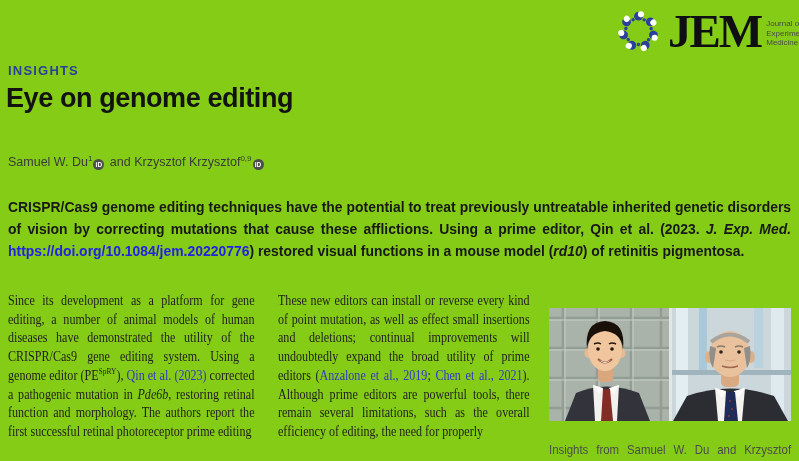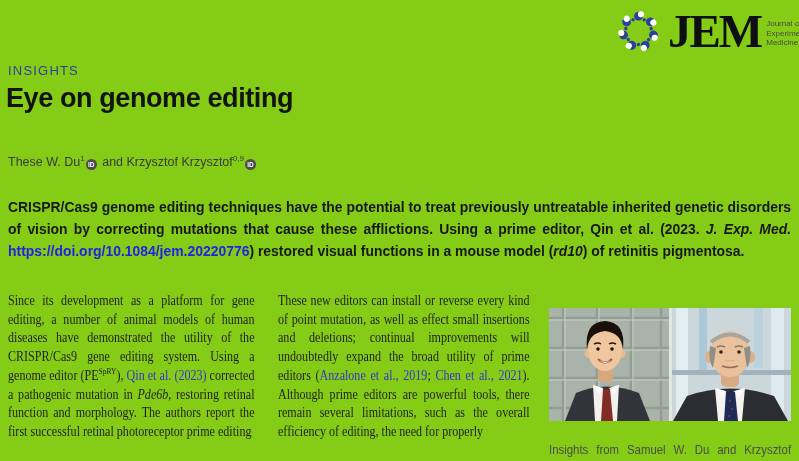--- a/index.html
+++ b/index.html
@@ -18,21 +18,21 @@
   
   .masthead{position:absolute;left:614px;top:7px;display:flex;align-items:center;gap:5px;}
   .rosette{width:49px;height:49px;flex:0 0 auto;}
   .logo-jem{
     font-family:"Liberation Serif",serif;font-weight:700;font-size:47px;line-height:49px;
     letter-spacing:-2px;color:#0e0e14;
   }
   .logo-sub{font-size:8px;line-height:9.5px;color:#4a4a4a;padding-top:4px;}
   
   .kicker{
-    position:absolute;left:8px;top:63px;font-size:13px;font-weight:400;
+    position:absolute;left:8px;top:63px;font-size:13px;font-weight:700;
     letter-spacing:1.2px;color:var(--brand-blue);
   }
   .title{
     position:absolute;left:6px;top:83px;font-size:27px;font-weight:700;
     letter-spacing:-0.4px;color:#121212;
   }
   
   .authors{position:absolute;left:8px;top:155px;font-size:12.5px;color:#3a3a3a;}
   .authors sup{font-size:8px;vertical-align:super;line-height:0;}
   .orcid{
@@ -119,21 +119,21 @@
       <div>Journal of</div>
       <div>Experimental</div>
       <div>Medicine</div>
     </div>
   </header>
 
   <div class="kicker">INSIGHTS</div>
 
   <h1 class="title">Eye on genome editing</h1>
 
-  <div class="authors"><span>These W. Du</span><sup>1</sup><span class="orcid">iD</span><span> and Krzysztof Krzysztof</span><sup>0,9</sup><span class="orcid">iD</span></div>
+  <div class="authors"><span>Samuel W. Du</span><sup>1</sup><span class="orcid">iD</span><span> and Krzysztof Krzysztof</span><sup>0,9</sup><span class="orcid">iD</span></div>
 
   <p class="abstract"><span>CRISPR/Cas9 genome editing techniques have the potential to treat previously untreatable inherited genetic disorders of vision by correcting mutations that cause these afflictions. Using a prime editor, Qin et al. (2023. </span><em>J. Exp. Med.</em><span> </span><a href="#">https://doi.org/10.1084/jem.20220776</a><span>) restored visual functions in a mouse model (</span><em>rd10</em><span>) of retinitis pigmentosa.</span></p>
 
   <div class="col col1"><span>Since its development as a platform for gene editing, a number of animal models of human diseases have demonstrated the utility of the CRISPR/Cas9 gene editing system. Using a genome editor (PE</span><sup>SpRY</sup><span>), </span><a href="#">Qin et al. (2023)</a><span> corrected a pathogenic mutation in </span><em>Pde6b</em><span>, restoring retinal function and morphology. The authors report the first successful retinal photoreceptor prime editing</span></div>
   <div class="col col2"><span>These new editors can install or reverse every kind of point mutation, as well as effect small insertions and deletions; continual improvements will undoubtedly expand the broad utility of prime editors (</span><a href="#">Anzalone et al., 2019</a><span>; </span><a href="#">Chen et al., 2021</a><span>). Although prime editors are powerful tools, there remain several limitations, such as the overall efficiency of editing, the need for properly</span></div>
 
   <figure class="figure">
     <svg class="photo" viewBox="0 0 242 113" aria-hidden="true">
 
       <rect x="0" y="0" width="121" height="113" fill="#a9b3aa"></rect>

